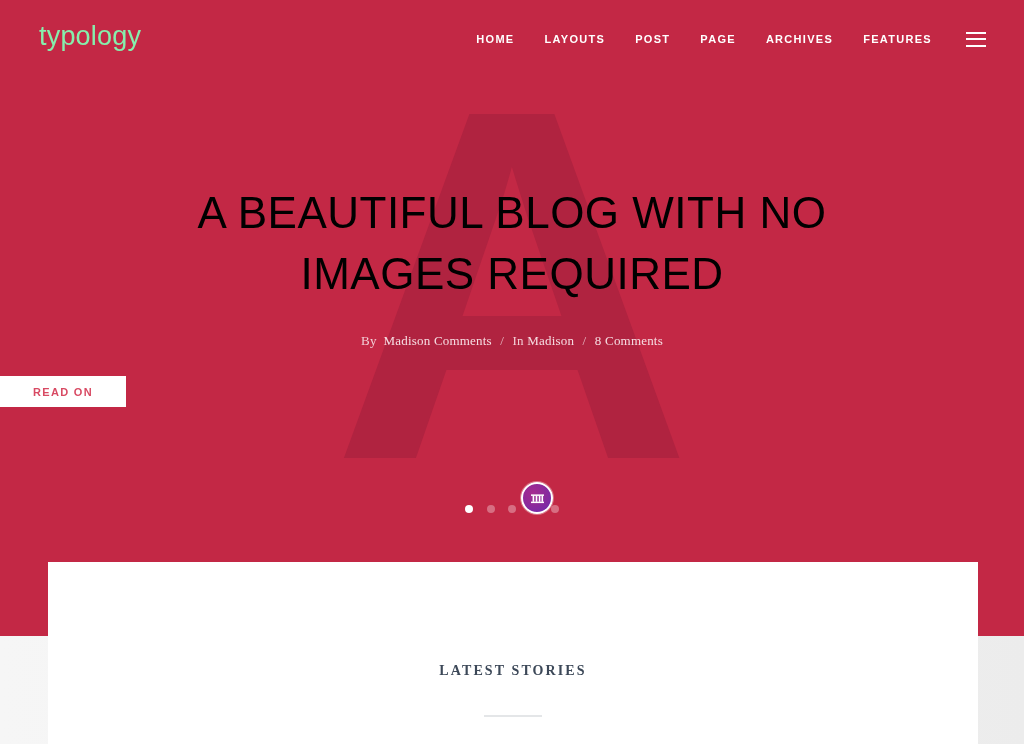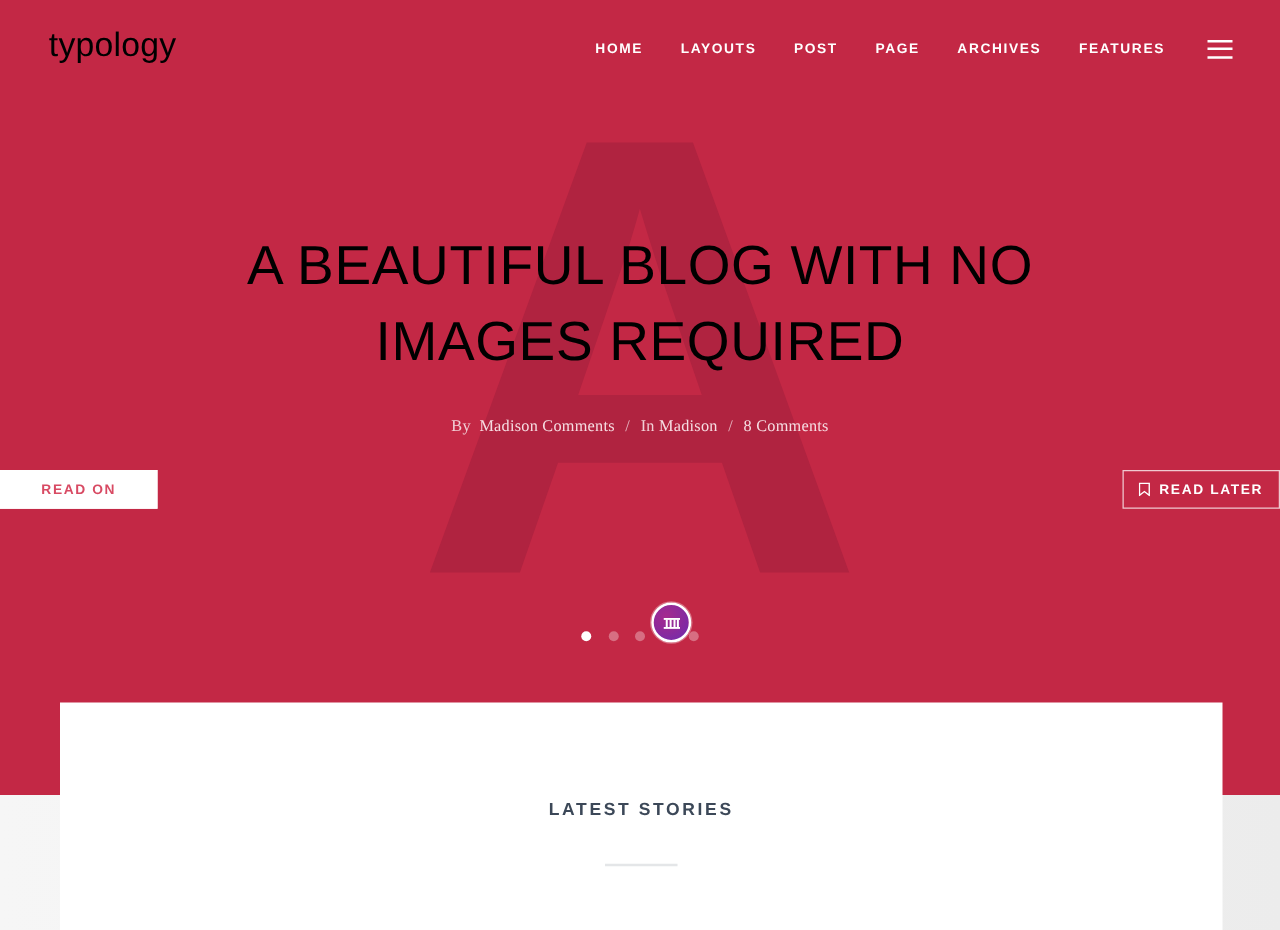--- a/index.html
+++ b/index.html
@@ -64,21 +64,21 @@
     width: 1024px;
     height: 78px;
     display: flex;
     align-items: center;
     z-index: 5;
   }
   .logo {
     position: absolute;
     left: 39px;
     top: 23px;
-    color: #000000;
+    color: #86efac;
     font-size: 27px;
     font-weight: 300;
     letter-spacing: 0.2px;
     line-height: 1;
     font-family: "Liberation Sans", sans-serif;
     user-select: none;
   }
 
   .nav {
     position: absolute;
@@ -253,28 +253,28 @@
     position: absolute;
     left: 48px;
     top: 562px;
     width: 930px;
     height: 182px;
     background: #ffffff;
     z-index: 7;
   }
   .section-title {
     margin: 0;
-    padding-top: 77px;
+    padding-top: 101px;
     text-align: center;
     color: #3c4858;
     font-size: 14px;
     font-weight: bold;
     letter-spacing: 2.1px;
     text-transform: uppercase;
-    font-family: Liberation Sans, sans-serif;
+    font-family: Liberation Serif, serif;
   }
   .section-divider {
     width: 58px;
     height: 2px;
     background: #e4e6e8;
     margin: 36px auto 0 auto;
   }
 </style>
 </head>
 <body>
@@ -316,28 +316,20 @@
         <span>By</span>&nbsp;
         <span class="meta-link">Madison Comments</span>
         <span class="sep">/</span>
         <span>In</span>&nbsp;<span class="meta-link">Madison</span>
         <span class="sep">/</span>
         <span class="meta-link">8 Comments</span>
       </p>
 
       <div class="hero-buttons">
         <div class="btn btn-primary">READ ON</div>
-        <div class="btn btn-outline">
-          <span class="bookmark-icon">
-            <svg width="9" height="11" viewBox="0 0 9 11" xmlns="http://www.w3.org/2000/svg">
-              <path d="M0.6,0.6 L8.4,0.6 L8.4,10.2 L4.5,7.2 L0.6,10.2 Z" fill="none" stroke="#ffffff" stroke-width="1.1"></path>
-            </svg>
-          </span>
-          <span>READ LATER</span>
-        </div>
       </div>
     </div>
 
     <div class="slider-area">
       <div class="slider-inner">
         <div class="dots">
           <span class="dot active"></span>
           <span class="dot"></span>
           <span class="dot"></span>
           <span class="dot"></span>

